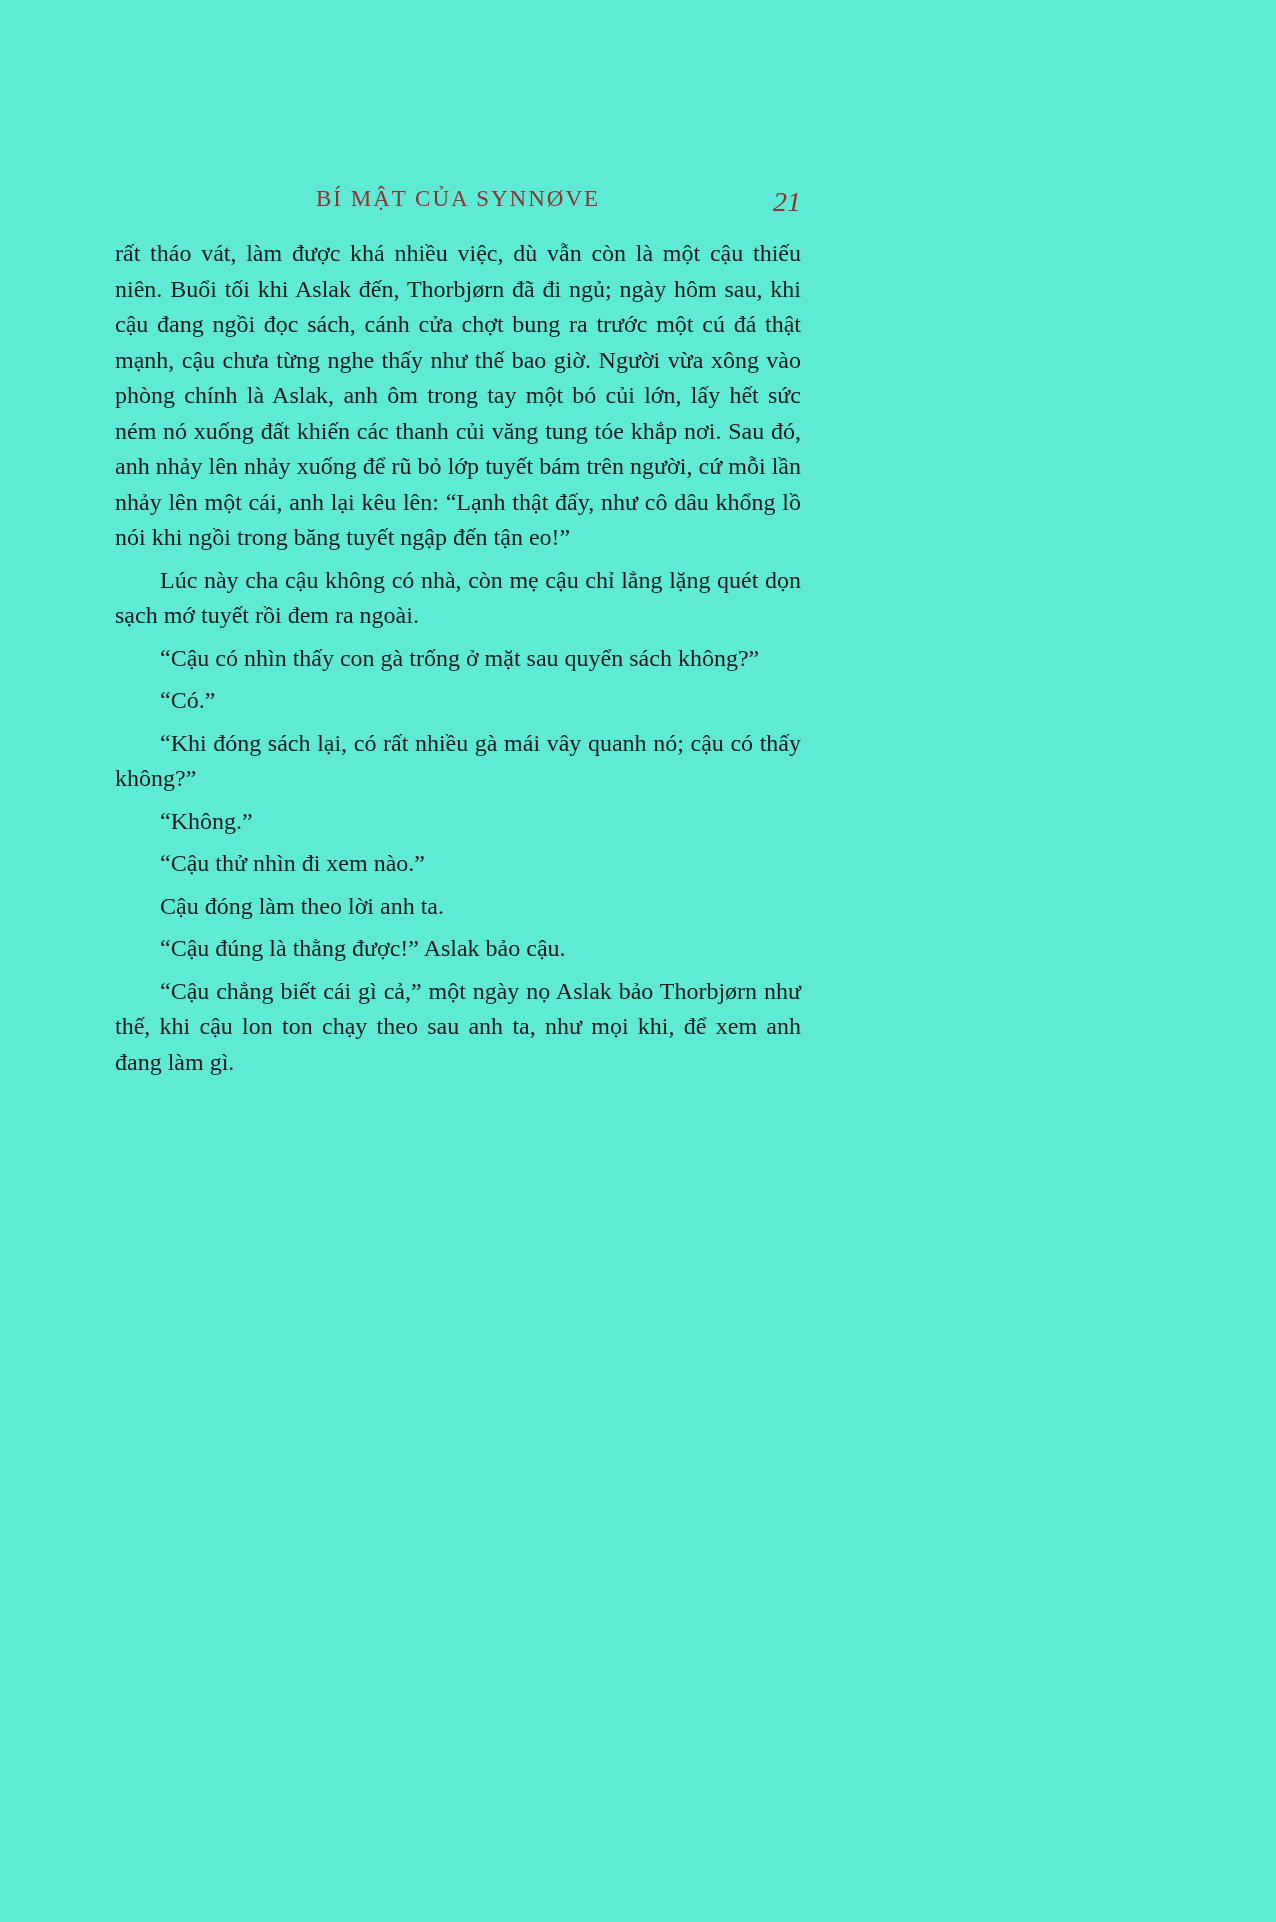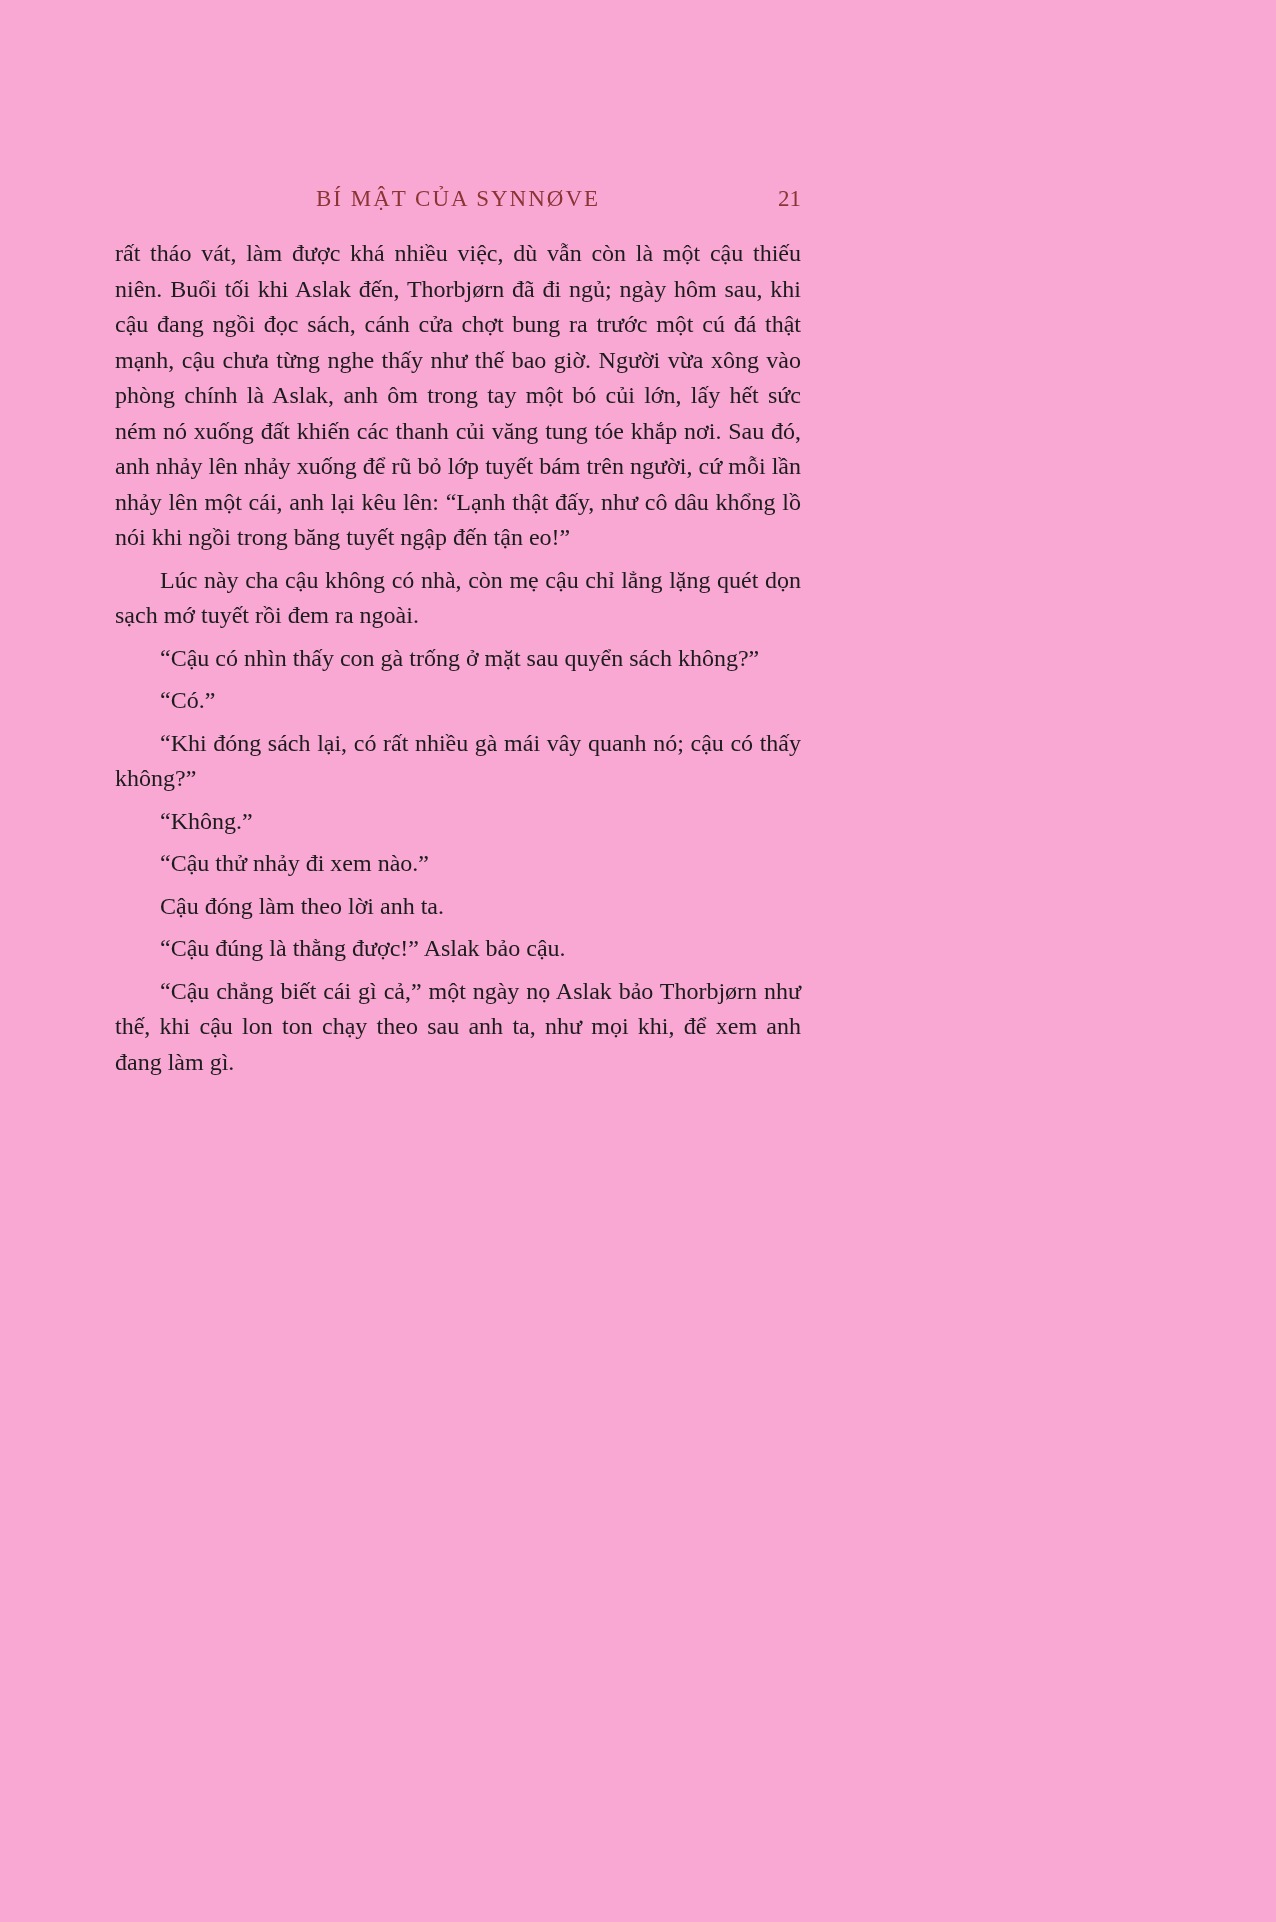--- a/index.html
+++ b/index.html
@@ -4,21 +4,21 @@
 <style>
   html, body {
     margin: 0;
     padding: 0;
     background: #ffffff;
   }
   .page {
     position: relative;
     width: 1276px;
     height: 1922px;
-    background: #f9a8d4;
+    background: #5eead4;
     font-family: "Liberation Serif", "DejaVu Serif", serif;
     color: var(--text, #1c1c1c);
     overflow: hidden;
   }
   .content {
     position: absolute;
     left: 115px;
     top: 186px;
     width: 686px;
   }
@@ -33,22 +33,23 @@
     transform: translateX(-50%);
     white-space: nowrap;
     font-size: 23px;
     letter-spacing: 2px;
     color: var(--accent, #8a3434);
   }
   .page-number {
     position: absolute;
     right: 0;
     top: 0;
-    font-size: 23px;
+    font-size: 28px;
     color: var(--accent, #8a3434);
+    font-style: italic;
   }
   .body-text p.para {
     margin: 0 0 7px 0;
     font-size: 24px;
     line-height: 35.5px;
     text-align: justify;
     color: var(--text, #1c1c1c);
   }
   .body-text p.para.indent {
     text-indent: 45px;
@@ -64,19 +65,19 @@
       <span class="page-number">21</span>
     </div>
     <div class="body-text">
 
     <p class="para">rất tháo vát, làm được khá nhiều việc, dù vẫn còn là một cậu thiếu niên. Buổi tối khi Aslak đến, Thorbjørn đã đi ngủ; ngày hôm sau, khi cậu đang ngồi đọc sách, cánh cửa chợt bung ra trước một cú đá thật mạnh, cậu chưa từng nghe thấy như thế bao giờ. Người vừa xông vào phòng chính là Aslak, anh ôm trong tay một bó củi lớn, lấy hết sức ném nó xuống đất khiến các thanh củi văng tung tóe khắp nơi. Sau đó, anh nhảy lên nhảy xuống để rũ bỏ lớp tuyết bám trên người, cứ mỗi lần nhảy lên một cái, anh lại kêu lên: “Lạnh thật đấy, như cô dâu khổng lồ nói khi ngồi trong băng tuyết ngập đến tận eo!”</p>
         <p class="para indent">Lúc này cha cậu không có nhà, còn mẹ cậu chỉ lẳng lặng quét dọn sạch mớ tuyết rồi đem ra ngoài.</p>
         <p class="para indent">“Cậu có nhìn thấy con gà trống ở mặt sau quyển sách không?”</p>
         <p class="para indent">“Có.”</p>
         <p class="para indent">“Khi đóng sách lại, có rất nhiều gà mái vây quanh nó; cậu có thấy không?”</p>
         <p class="para indent">“Không.”</p>
-        <p class="para indent">“Cậu thử nhảy đi xem nào.”</p>
+        <p class="para indent">“Cậu thử nhìn đi xem nào.”</p>
         <p class="para indent">Cậu đóng làm theo lời anh ta.</p>
         <p class="para indent">“Cậu đúng là thằng được!” Aslak bảo cậu.</p>
         <p class="para indent">“Cậu chẳng biết cái gì cả,” một ngày nọ Aslak bảo Thorbjørn như thế, khi cậu lon ton chạy theo sau anh ta, như mọi khi, để xem anh đang làm gì.</p>
       </div>
   </div>
 </div>
 
 </body></html>

